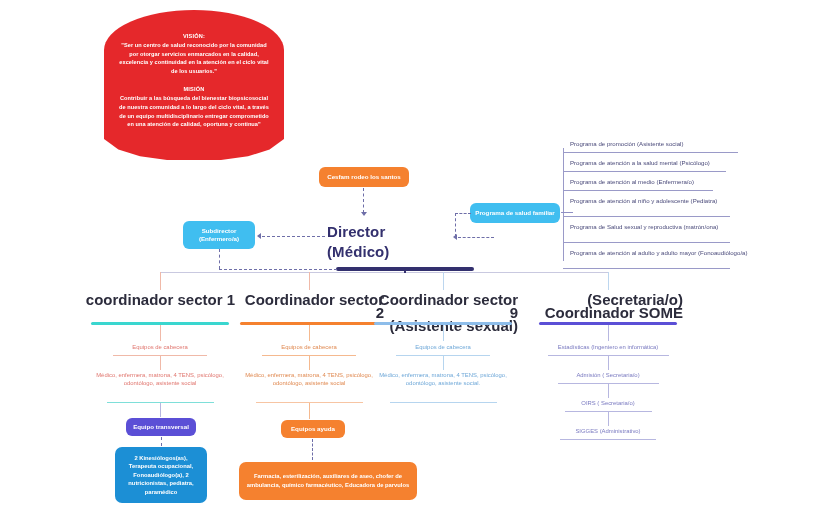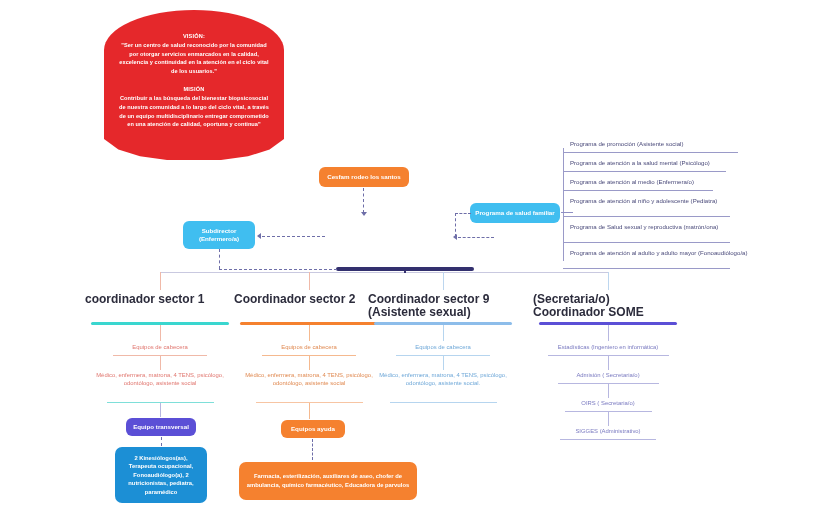--- a/index.html
+++ b/index.html
@@ -98,22 +98,22 @@
   .prog-item {
     position: absolute;
     font-size: 6.1px; color: #4a4a7a; line-height: 9px;
     width: 185px;
   }
   .prog-rule { position: absolute; height: 1px; background: #9a9ac8; }
   .prog-spine { position: absolute; width: 1px; background: #9a9ac8; }
 
   
   .coord-title {
-    position: absolute; width: 150px; text-align: left;
-    font-size: 12px; font-weight: bold; color: #2c2c3c; line-height: 13px;
+    position: absolute; width: 150px; text-align: right;
+    font-size: 15px; font-weight: bold; color: #2c2c3c; line-height: 13px;
   }
   .coord-underline { position: absolute; height: 2.6px; width: 138px; border-radius: 2px; }
   .sub-label {
     position: absolute; width: 150px; text-align: center;
     font-size: 5.9px; line-height: 8.4px;
   }
   .sub-rule { position: absolute; height: 1px; }
   .sub-vline { position: absolute; width: 1px; }
 
   .txt-red   { color: #e0766f; }
@@ -131,20 +131,24 @@
     <div class="vision-text">"Ser un centro de salud reconocido por la comunidad por otorgar servicios enmarcados en la calidad, excelencia y continuidad en la atención en el ciclo vital de los usuarios."</div>
     <div class="mision-title">MISIÓN</div>
     <div class="mision-text">Contribuir a las búsqueda del bienestar biopsicosocial de nuestra comunidad a lo largo del ciclo vital, a través de un equipo multidisciplinario entregar comprometido en una atención de calidad, oportuna y continua"</div>
   </div>
 
   <div class="node node-cesfam">Cesfam rodeo los santos</div>
 
   <div class="dash-v" style="left:363px; top:188px; height:25px;"></div>
   <div class="arrow-down" style="left:360.5px; top:212px;"></div>
 
+  <div class="director">
+    <div>Director</div>
+    <div>(Médico)</div>
+  </div>
   <div class="director-bar"></div>
 
   <div class="node node-subdir">
     <div>
       <div>Subdirector</div>
       <div>(Enfermero/a)</div>
     </div>
   </div>
 
   <div class="dash-h" style="left:262px; top:236px; width:63px;"></div>

